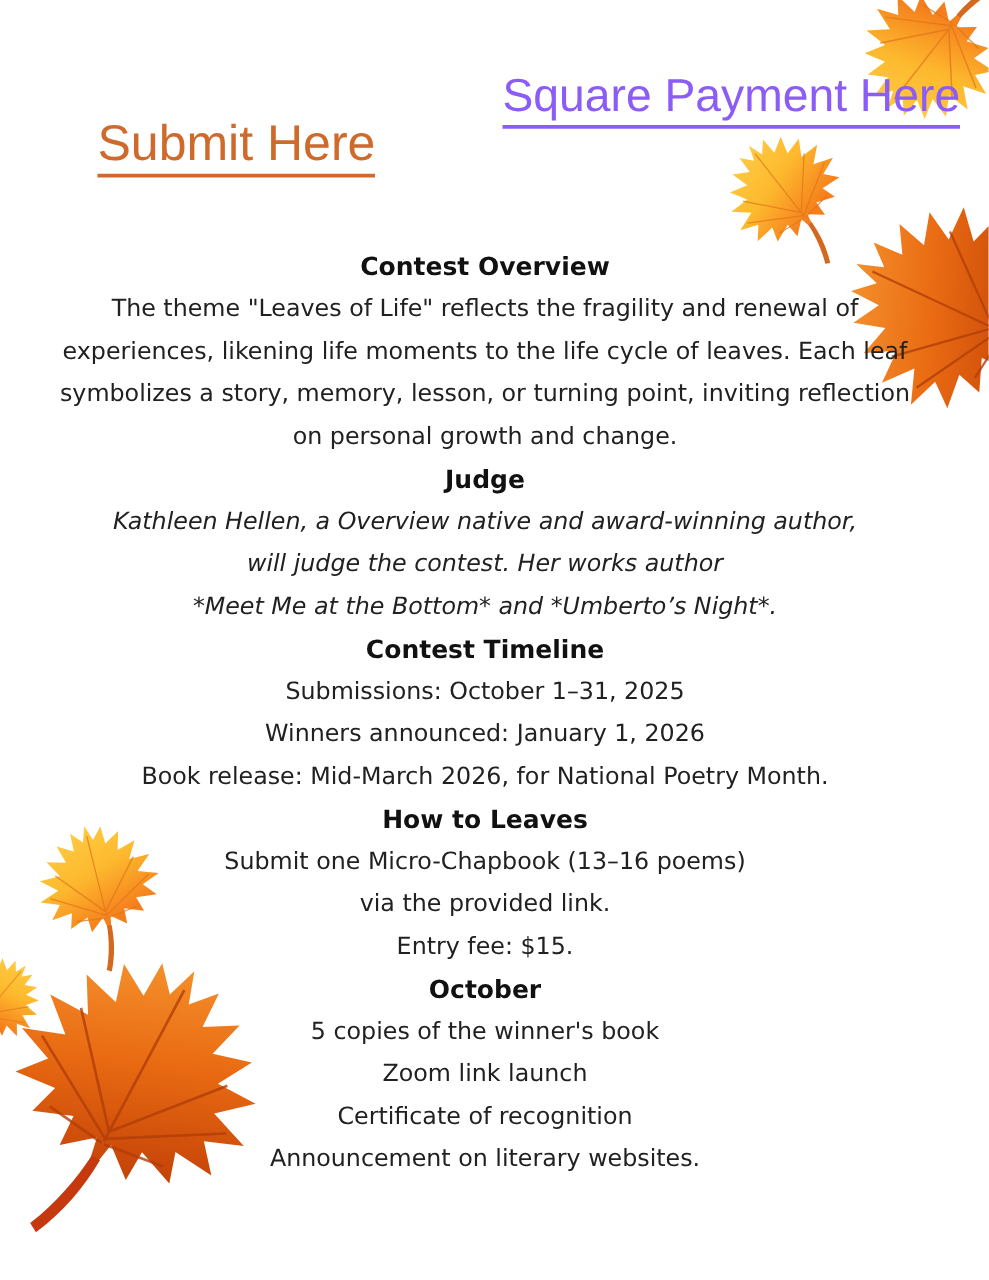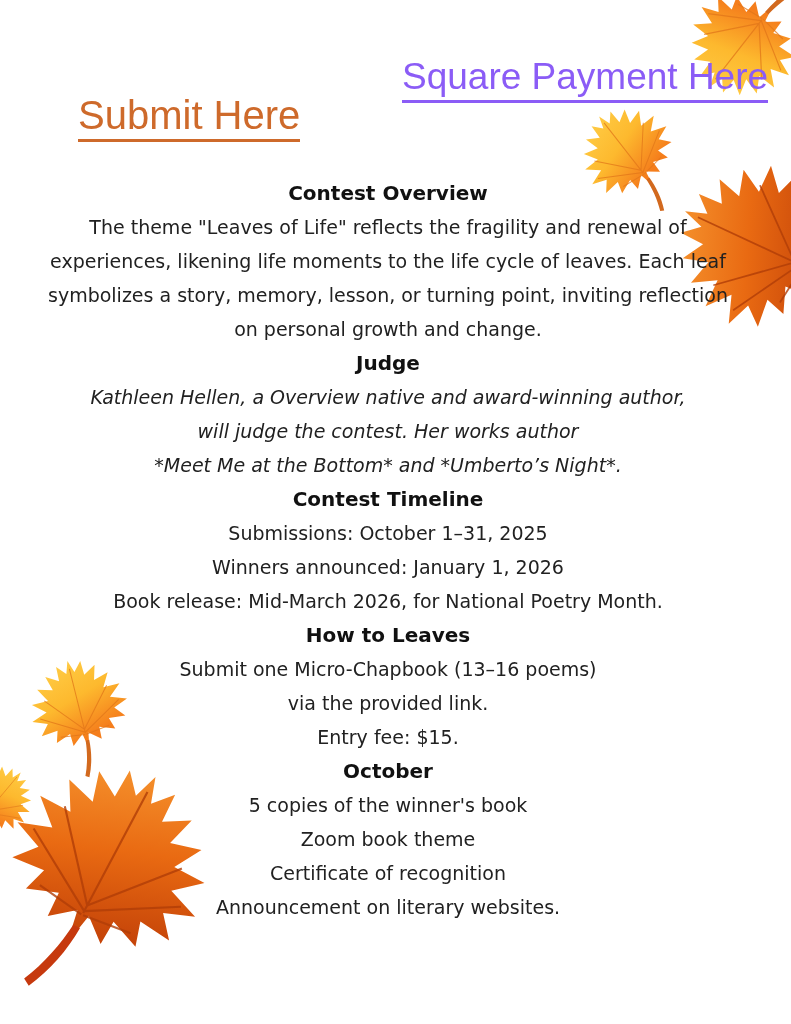--- a/index.html
+++ b/index.html
@@ -29,21 +29,21 @@
     margin-top:32px;
   }
   .link-payment{
     left:402px;top:58px;
     font-size:37px;
     color:#8b5cf6;
   }
   
   .content{
     position:absolute;
-    left:0;top:176px;
+    left:0;top:196px;
     width:776px;
     z-index:2;
     text-align:center;
   }
   .content .heading{
     font-size:20px;
     font-weight:700;
     line-height:34px;
     color:#111111;
   }
@@ -129,18 +129,18 @@
       <div class="heading">Contest Timeline</div>
       <div class="line">Submissions: October 1–31, 2025</div>
       <div class="line">Winners announced: January 1, 2026</div>
       <div class="line">Book release: Mid-March 2026, for National Poetry Month.</div>
       <div class="heading">How to Leaves</div>
       <div class="line">Submit one Micro-Chapbook (13–16 poems)</div>
       <div class="line">via the provided link.</div>
       <div class="line">Entry fee: $15.</div>
       <div class="heading">October</div>
       <div class="line">5 copies of the winner's book</div>
-      <div class="line">Zoom book theme</div>
+      <div class="line">Zoom link launch</div>
       <div class="line">Certificate of recognition</div>
       <div class="line">Announcement on literary websites.</div>
     </main>
 
 </div>
 
 </body></html>

